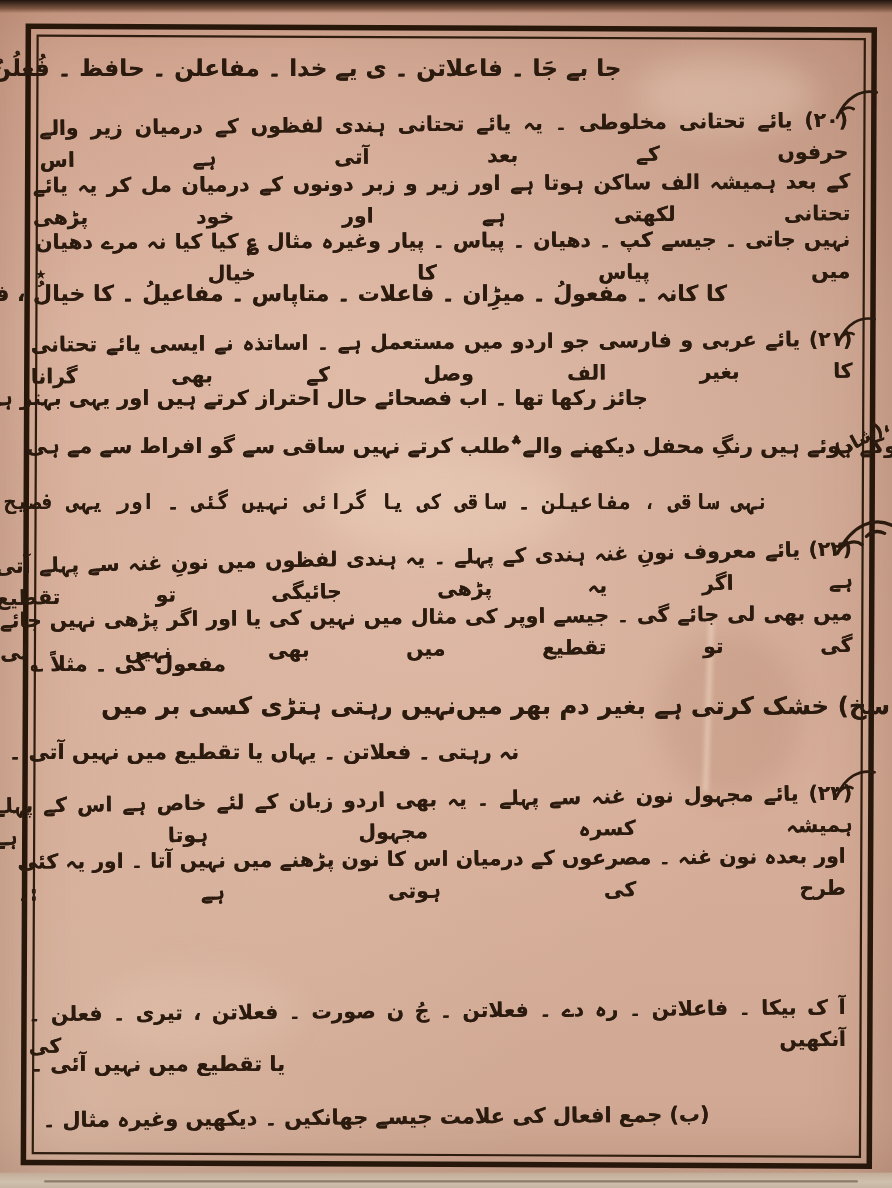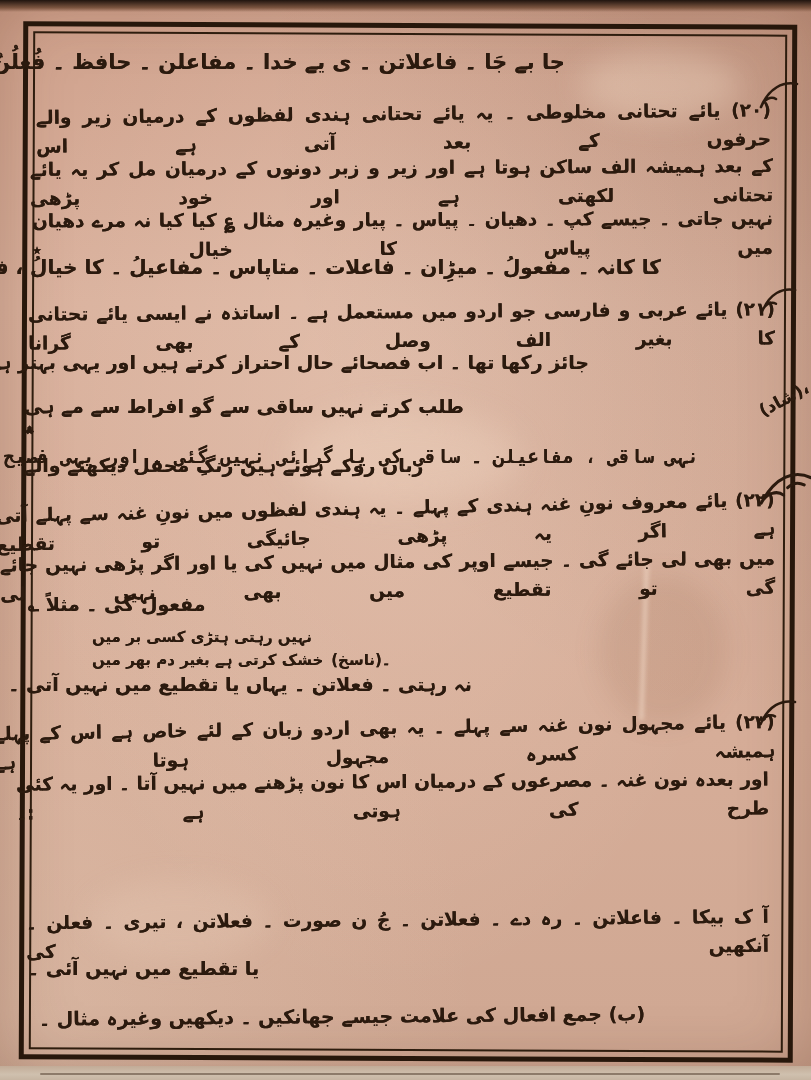--- a/index.html
+++ b/index.html
@@ -34,21 +34,21 @@
   .stain.s4{left:90px;top:880px;width:180px;height:80px;background:rgba(235,208,188,0.25);filter:blur(14px);}
   .crease{position:absolute;left:642px;top:565px;width:4px;height:155px;
     background:rgba(248,228,210,0.55);filter:blur(2px);transform:rotate(2deg);}
 
   .line{
     position:absolute;direction:rtl;color:#2b1a0e;font-weight:bold;
     font-size:19px;line-height:1.55;white-space:nowrap;
     text-shadow:0 0 0.6px rgba(43,26,14,0.85);
   }
   .just{white-space:normal;text-align:justify;text-align-last:justify;font-size:18.5px;}
-  .verse{display:flex;justify-content:space-between;align-items:baseline;direction:ltr;flex-direction:column;}
+  .verse{display:flex;justify-content:space-between;align-items:baseline;direction:ltr;}
   .verse span{direction:rtl;unicode-bidi:isolate;}
 
   .swash{position:absolute;pointer-events:none;}
   .swash svg{display:block;}
   .attr-rot{transform:rotate(-28deg);font-size:17px;}
 </style>
 </head>
 <body>
 
 <div class="page">
@@ -101,21 +101,21 @@
     <span>زباں روکے ہوئے ہیں رنگِ محفل دیکھنے والے</span>
   </div>
   <div class="line attr-rot" style="top:386px;right:0px;">،(شاد)</div>
 
   <div class="line" style="top:444px;right:112px;font-family:Liberation Mono, monospace;">نہی ساقی ، مفاعیلن ۔ ساقی کی یا گرائی نہیں گئی ۔ اور یہی فصیح ہے !</div>
 
   <div class="line just" style="top:494px;right:36px;left:-4px;transform:rotate(-1.2deg);">(۲۲) یائے معروف نونِ غنہ ہندی کے پہلے ۔ یہ ہندی لفظوں میں نونِ غنہ سے پہلے آتی ہے اگر یہ پڑھی جائیگی تو تقطیع</div>
   <div class="line just" style="top:548px;right:36px;left:0px;transform:rotate(-0.5deg);">میں بھی لی جائے گی ۔ جیسے اوپر کی مثال میں نہیں کی یا اور اگر پڑھی نہیں جائے گی تو تقطیع میں بھی نہیں لی</div>
   <div class="line" style="top:590px;left:28px;">مفعول گی ۔ مثلاً ؎</div>
 
-  <div class="line verse" style="top:626px;left:92px;width:460px;font-size:15px;justify-content:center;">
+  <div class="line verse" style="top:626px;left:92px;width:460px;font-size:22px;">
     <span>نہیں رہتی ہتڑی کسی بر میں</span>
     <span style="display:inline-flex;gap:8px;direction:ltr;">
       <span>خشک کرتی ہے بغیر دم بھر میں</span>
       <span>۔(ناسخ)</span>
     </span>
   </div>
 
   <div class="line" style="top:670px;right:339px;">نہ رہتی ۔ فعلاتن ۔ یہاں یا تقطیع میں نہیں آتی ۔</div>
 
   <div class="line just" style="top:714px;right:36px;left:-6px;transform:rotate(-0.9deg);">(۲۳) یائے مجہول نون غنہ سے پہلے ۔ یہ بھی اردو زبان کے لئے خاص ہے اس کے پہلے ہمیشہ کسرہ مجہول ہوتا ہے</div>

